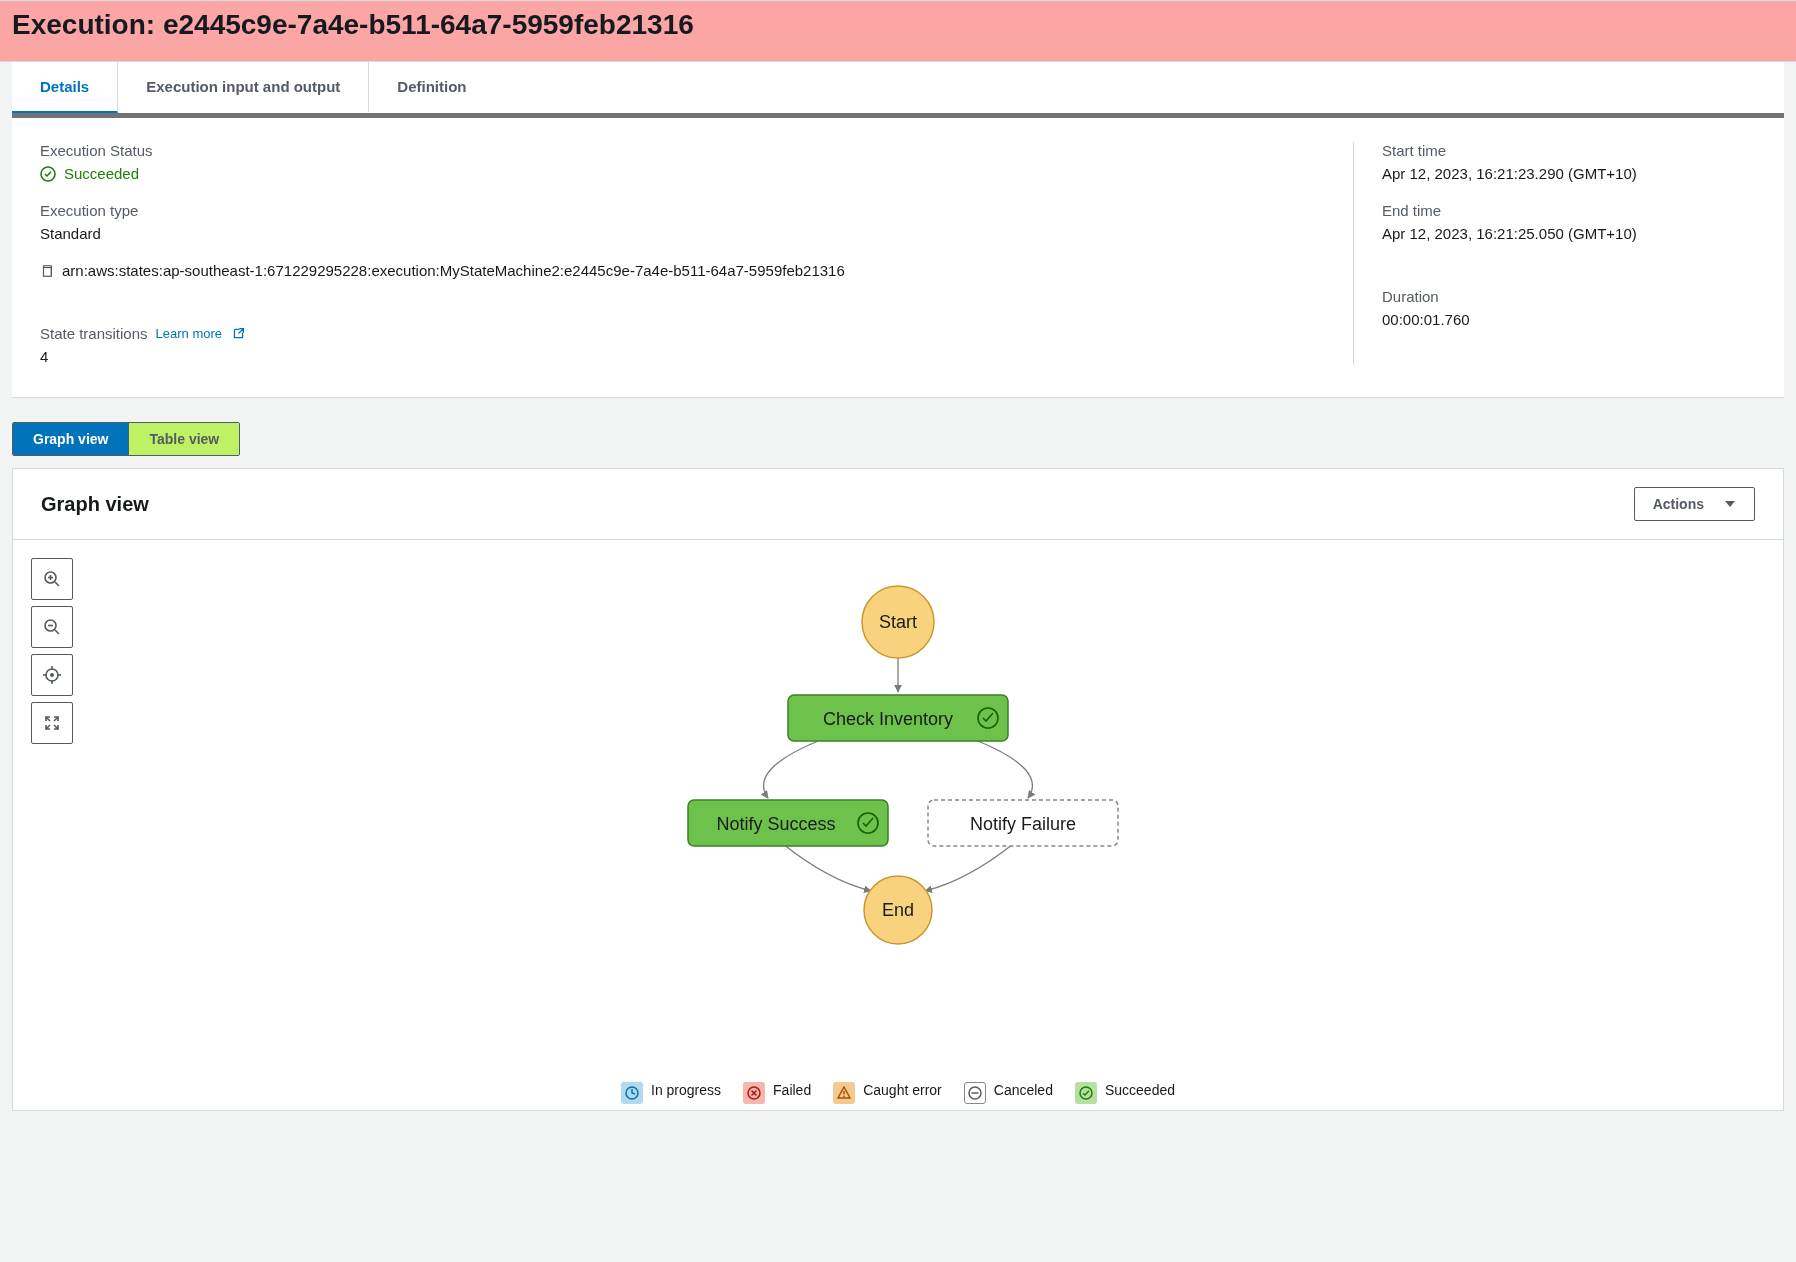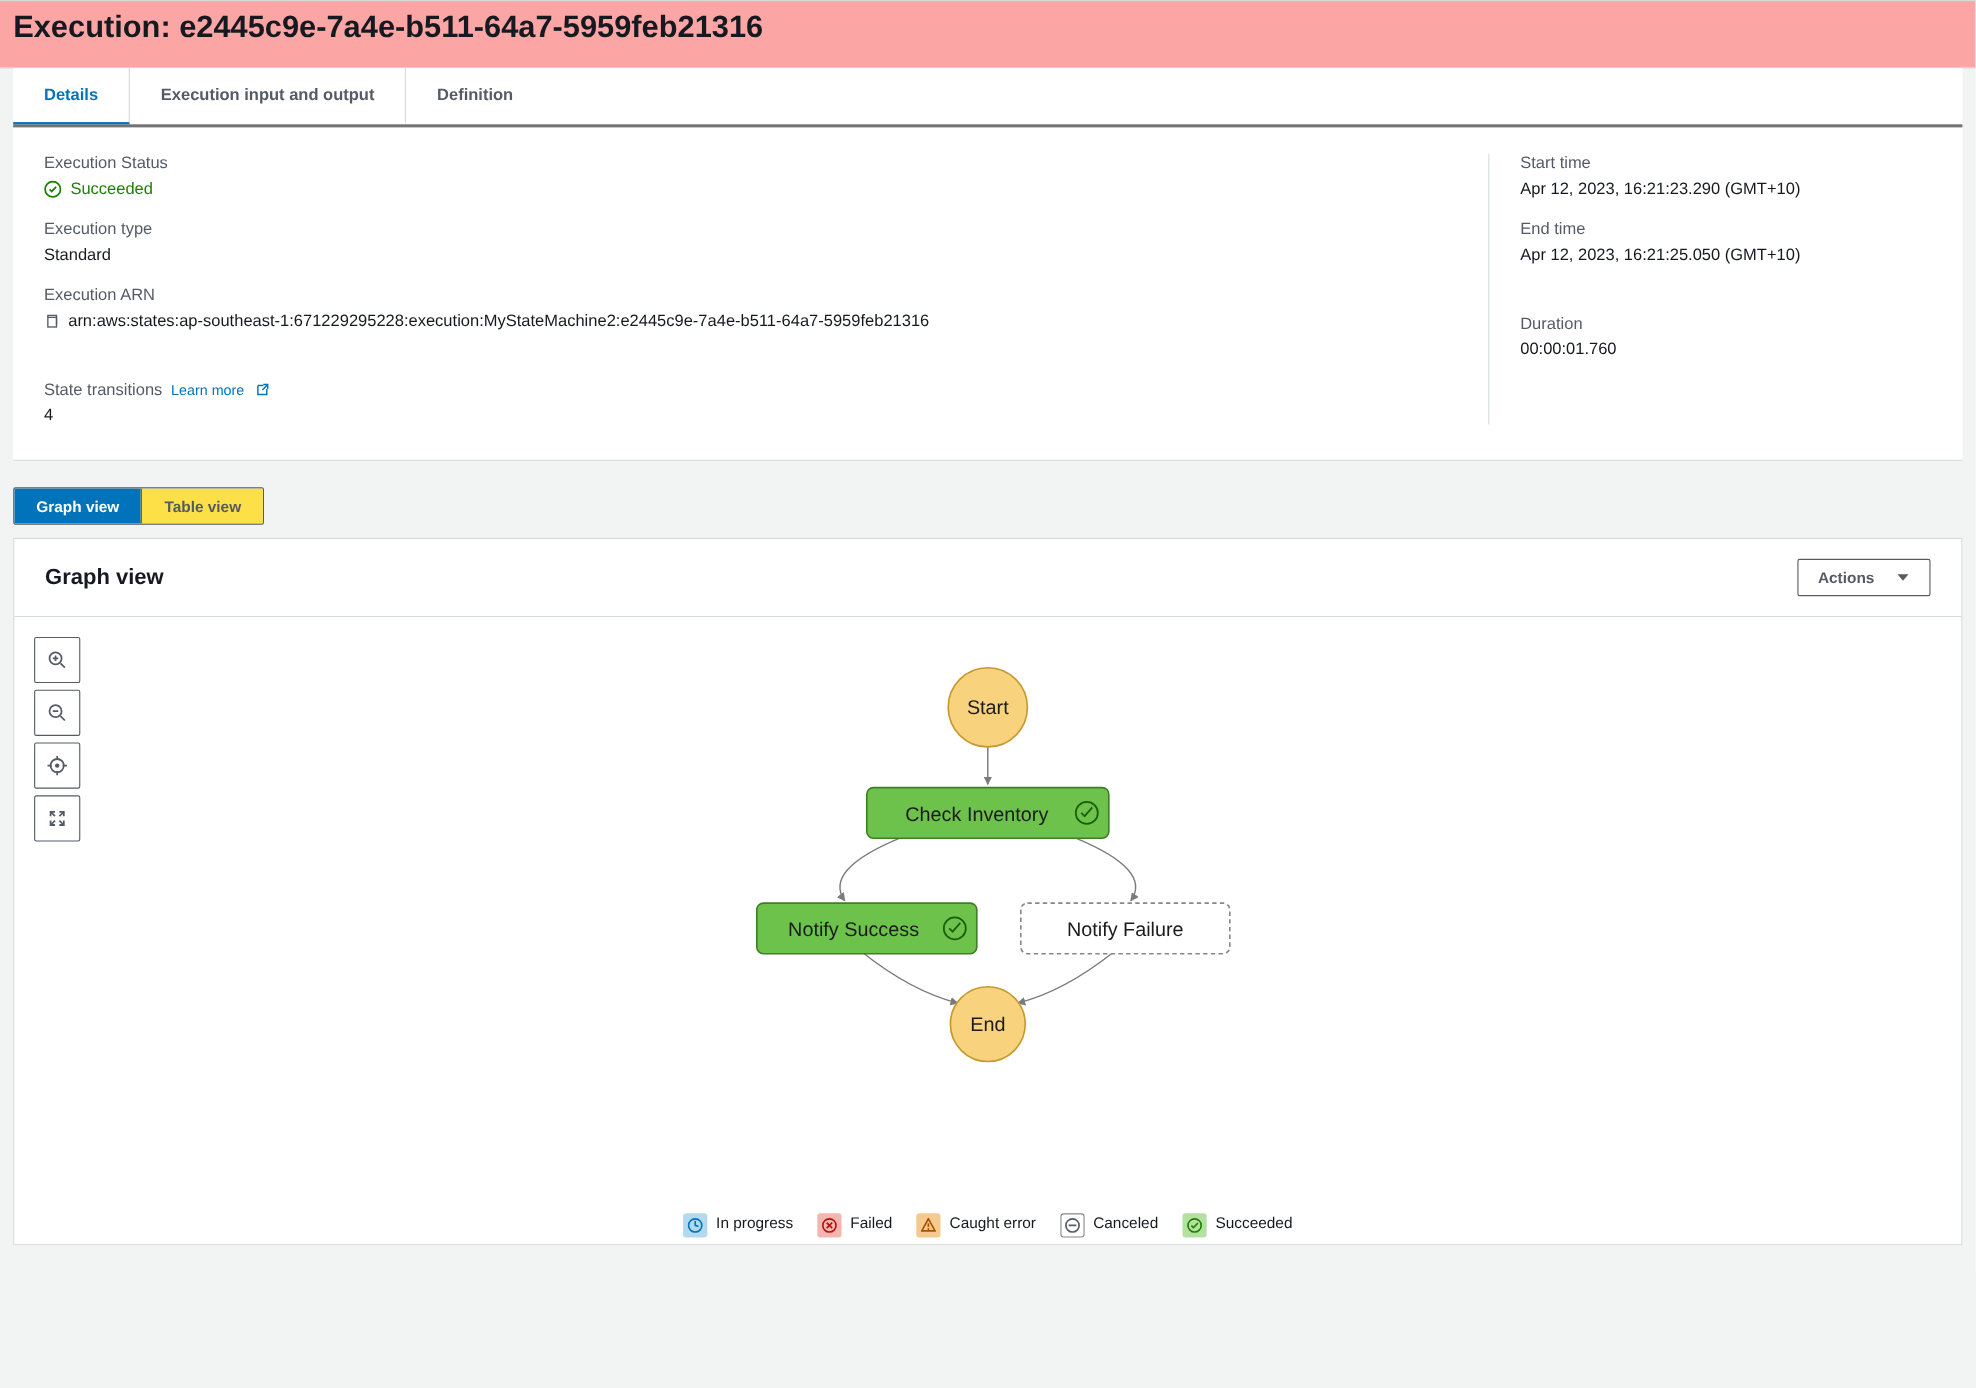--- a/index.html
+++ b/index.html
@@ -20,21 +20,21 @@
   }
   .header h1 {
     font-size: 28px;
     font-weight: 700;
     color: #16191f;
   }
   
   
   .tabs-container {
     background: #fff;
-    border-bottom: 3px solid #737373;
+    border-bottom: 5px solid #737373;
     margin: 0 12px;
   }
   .tabs {
     display: flex;
     gap: 0;
     padding-left: 0;
   }
   .tab {
     padding: 16px 28px;
     font-size: 15px;
@@ -107,21 +107,21 @@
     border: 1px solid #545b64;
     border-radius: 2px;
     overflow: hidden;
   }
   .view-btn {
     padding: 8px 20px;
     font-size: 14px;
     font-weight: 700;
     cursor: pointer;
     border: none;
-    background: #fde047;
+    background: #bef264;
     color: #545b64;
   }
   .view-btn.active {
     background: #0073bb;
     color: #fff;
   }
   .view-btn + .view-btn { border-left: 1px solid #545b64; }
   
   
   .graph-container {
@@ -267,21 +267,20 @@
               <path d="M5 8.2 L7 10 L11 5.8" fill="none" stroke="#1d8102" stroke-width="1.6"></path>
             </svg>
           <span class="status-succeeded">Succeeded</span>
         </div>
       </div>
       <div class="field">
         <div class="field-label">Execution type</div>
         <div class="field-value">Standard</div>
       </div>
       <div class="field">
-        <div class="field-label">Execution ARN</div>
         <div class="field-value">
           <svg class="copy-icon" width="14" height="14" viewBox="0 0 16 16">
               <rect x="4" y="4" width="9" height="10" fill="none" stroke="#545b64" stroke-width="1.4"></rect>
               <path d="M4 4 V2 H13 V12" fill="none" stroke="#545b64" stroke-width="1.4"></path>
             </svg>
           <span>arn:aws:states:ap-southeast-1:671229295228:execution:MyStateMachine2:e2445c9e-7a4e-b511-64a7-5959feb21316</span>
         </div>
       </div>
       <div class="field">
         <div class="field-label">

